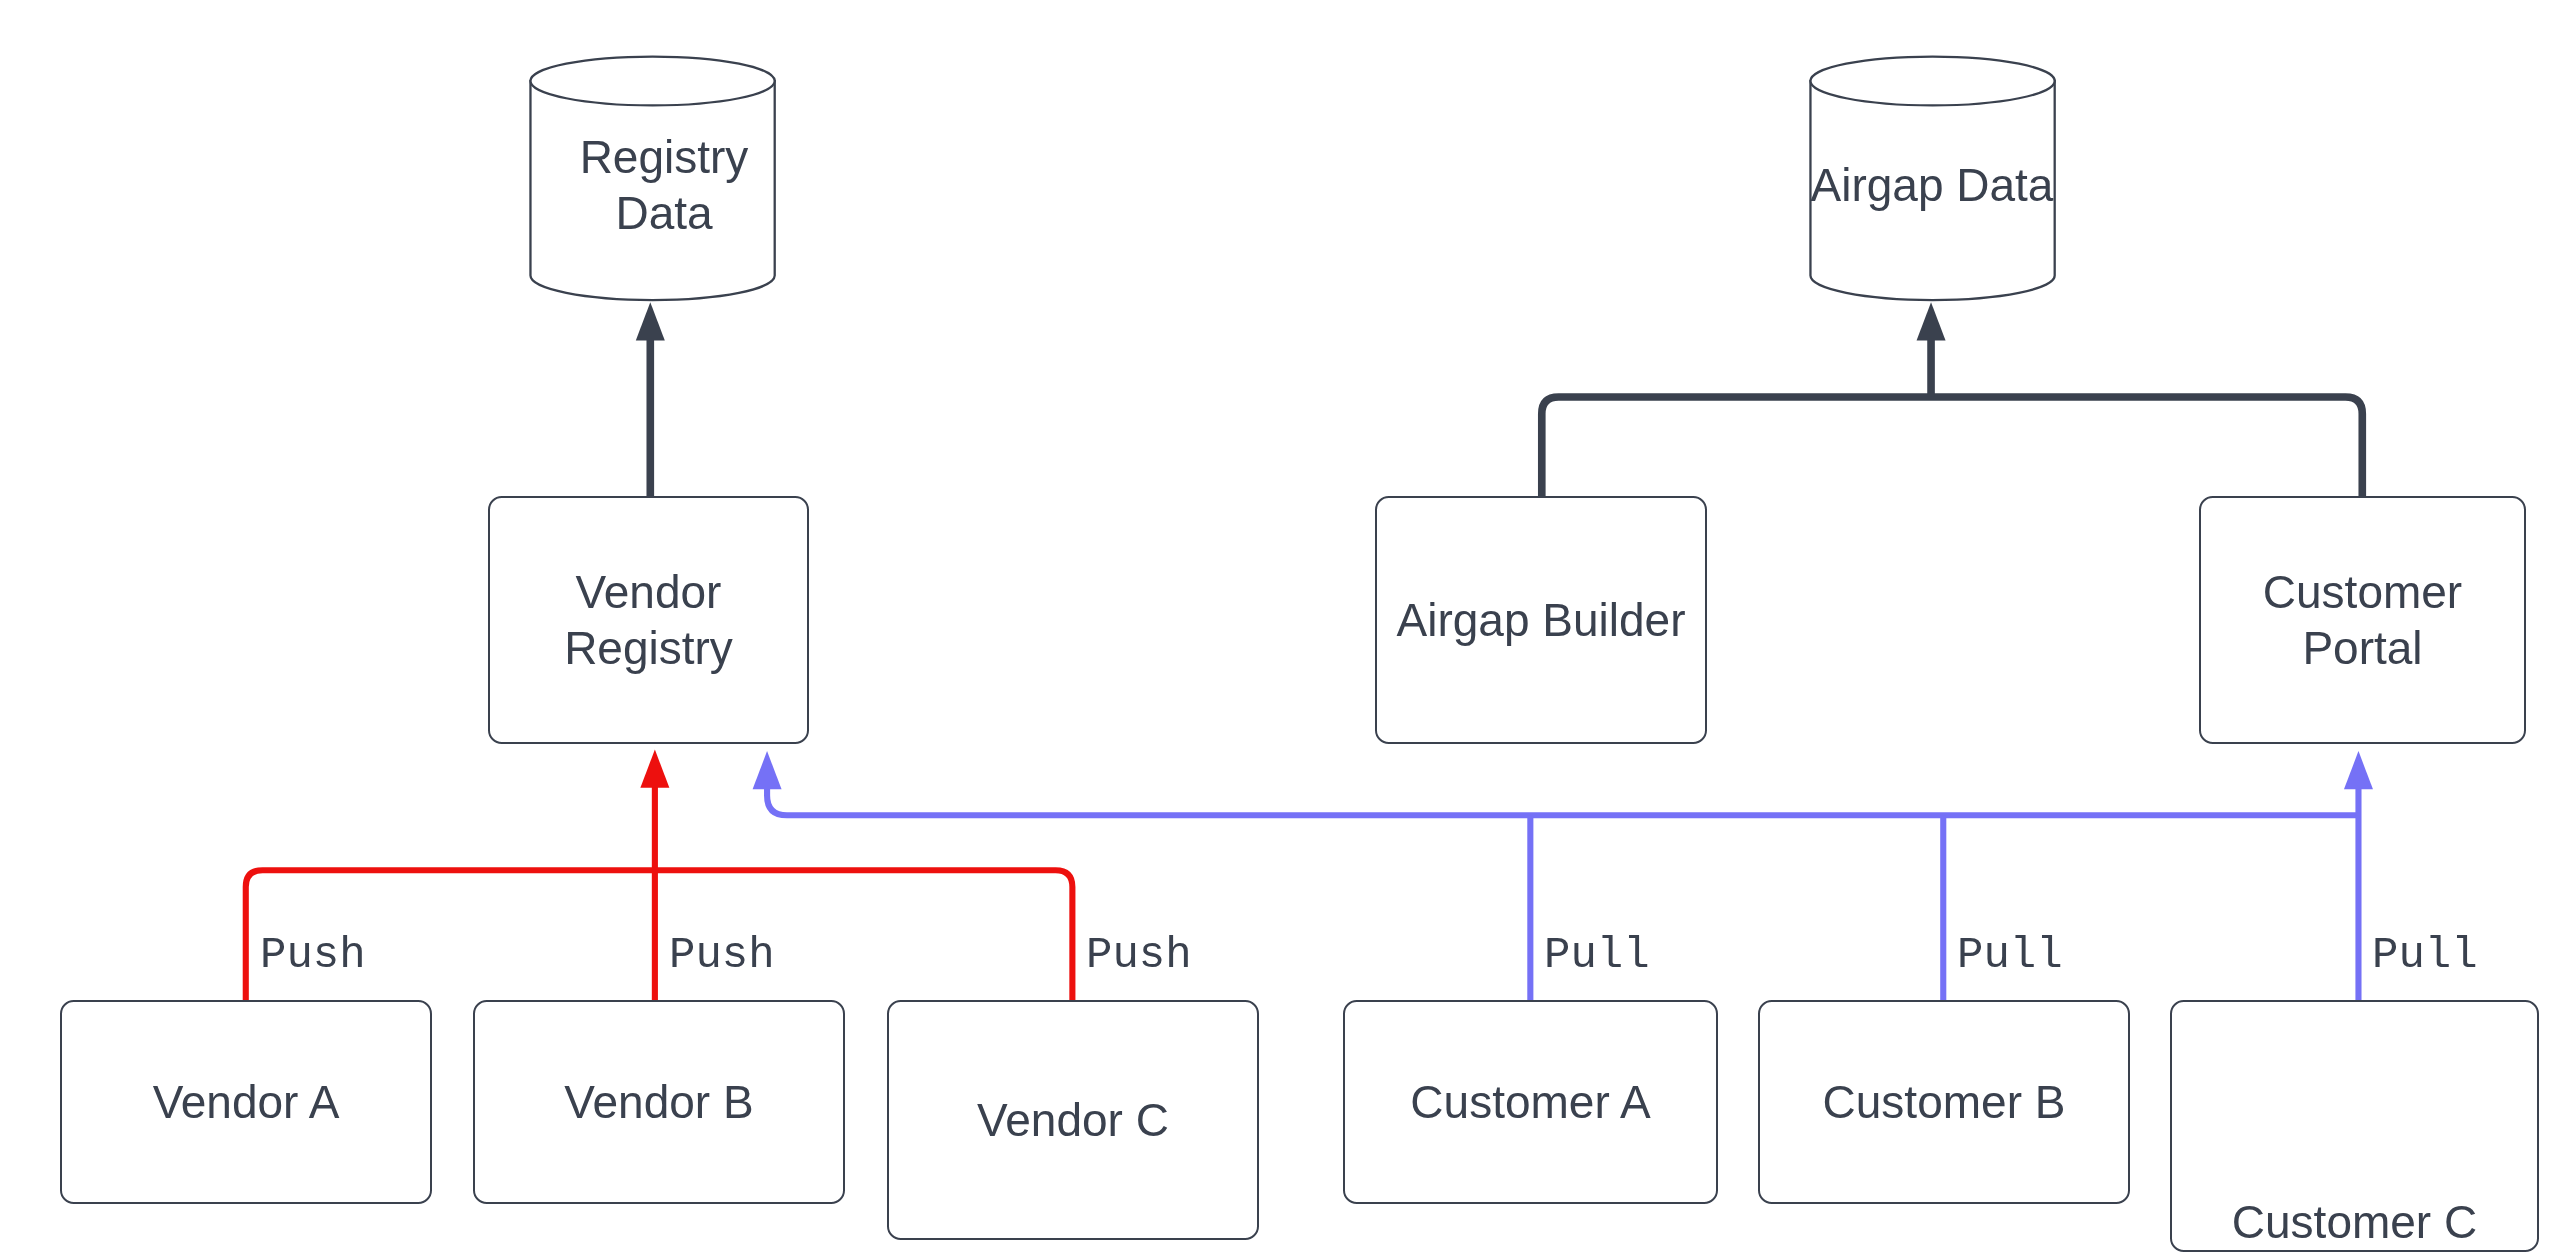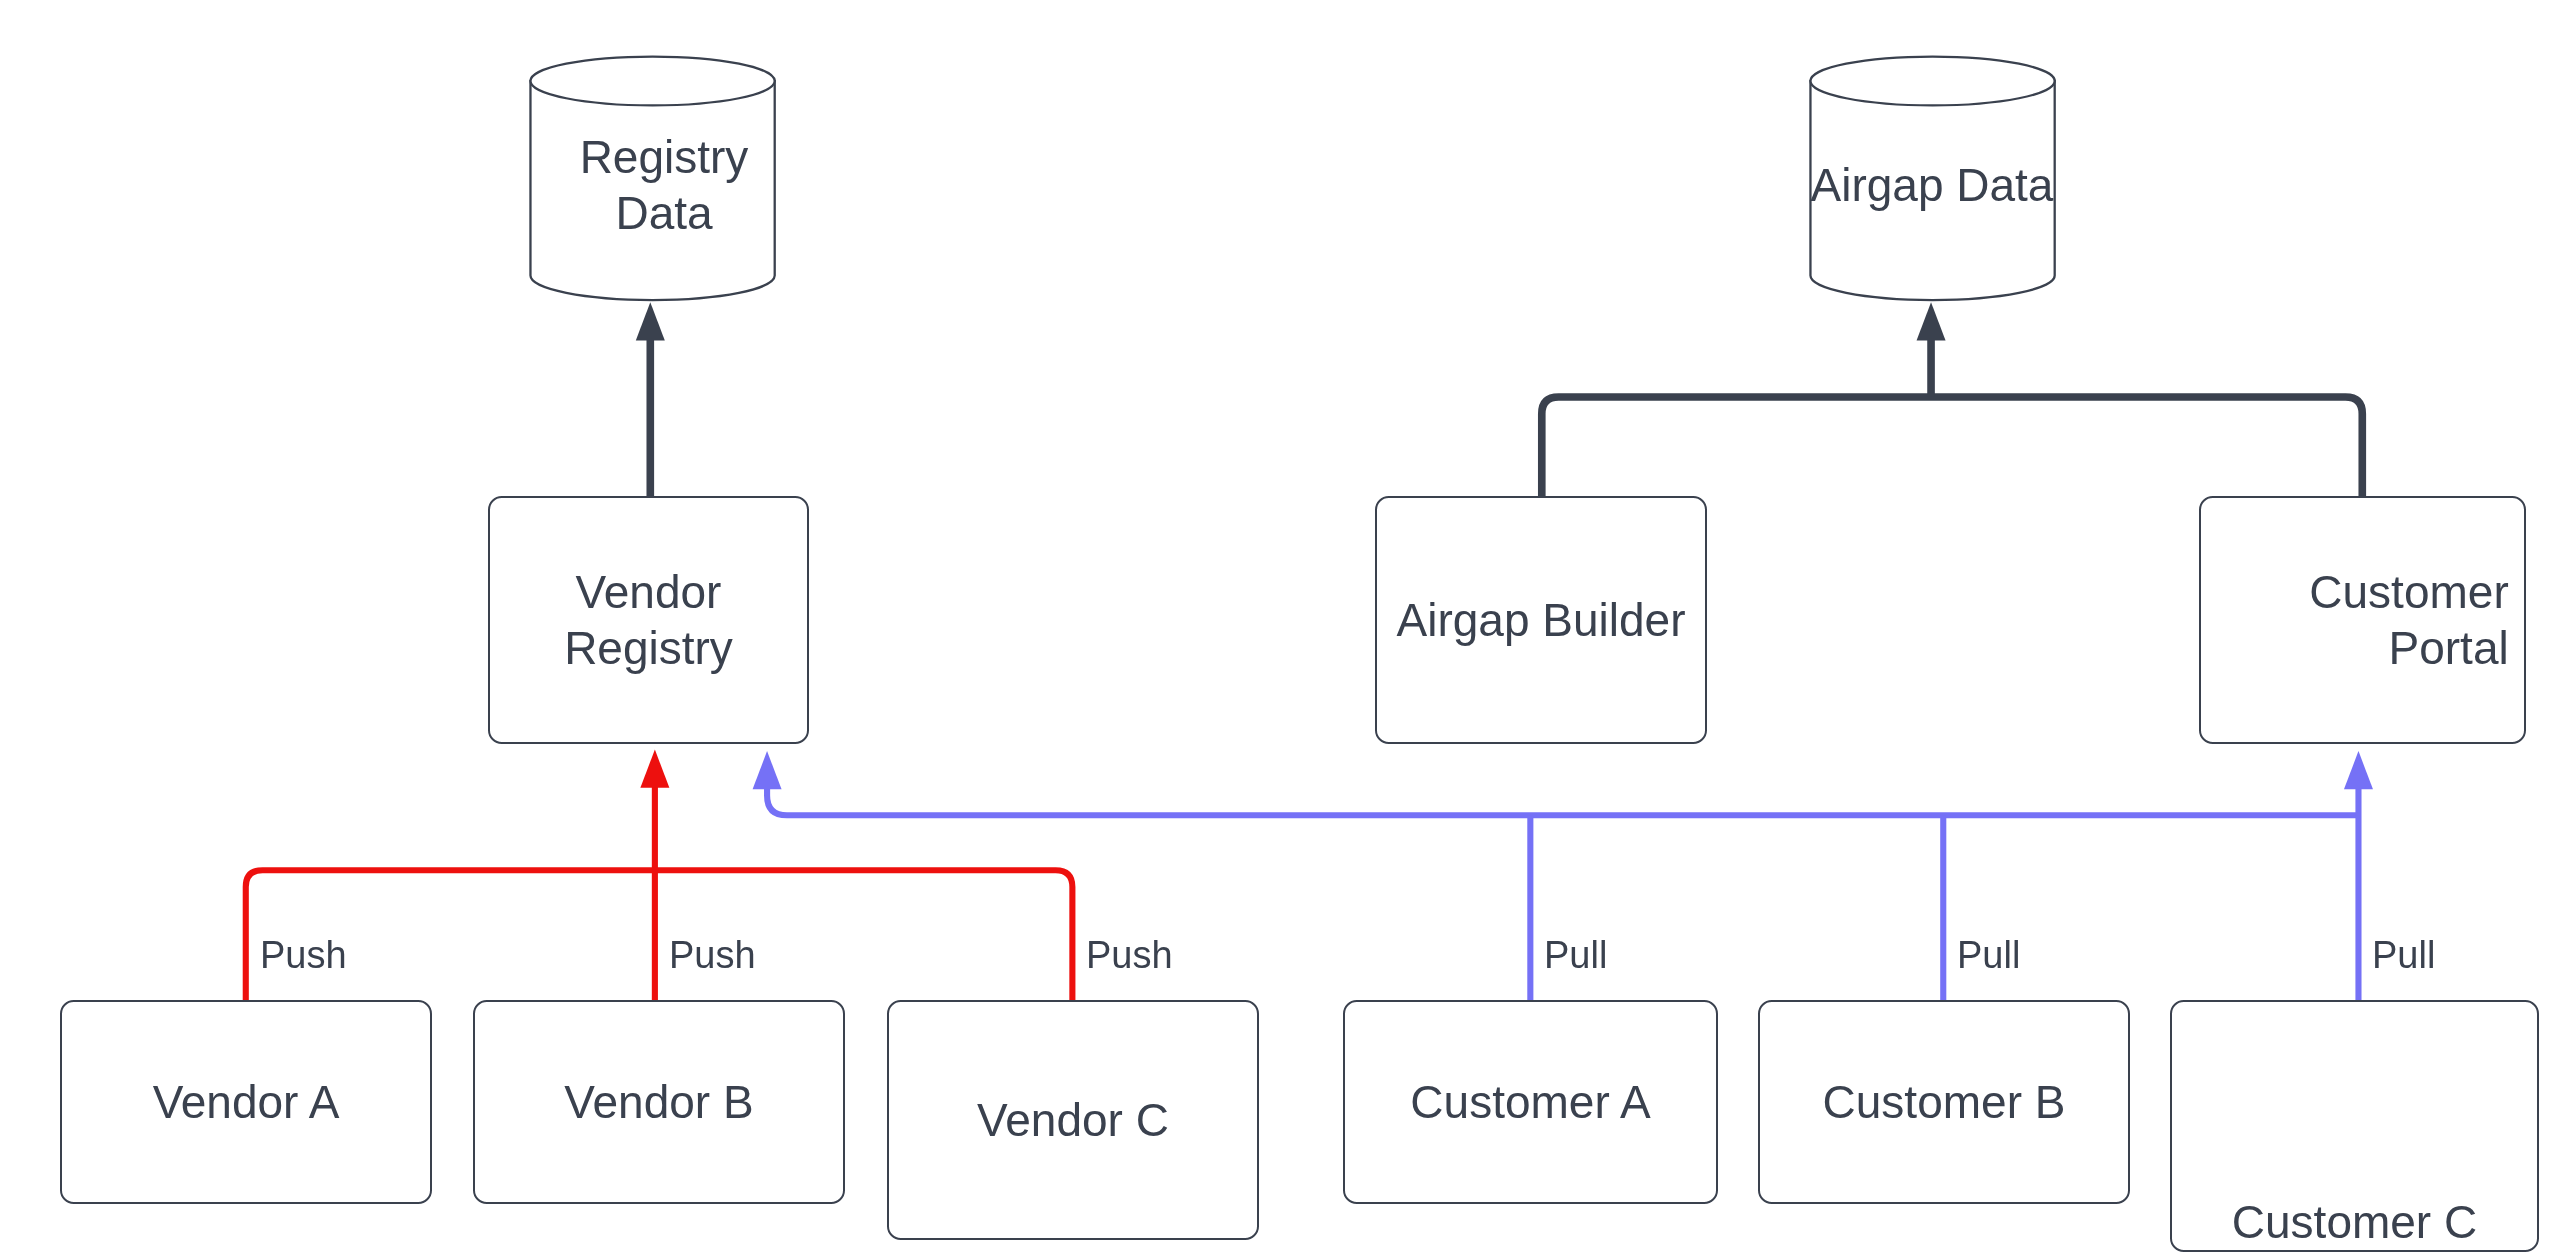--- a/index.html
+++ b/index.html
@@ -47,23 +47,24 @@
     align-items: center;
     justify-content: center;
     text-align: center;
     color: #3a414e;
     font-size: 46px;
     line-height: 56px;
   }
   .edge-label {
     position: absolute;
     color: #3a414e;
-    font-size: 38px;
+    font-size: 44px;
     line-height: 56px;
     white-space: nowrap;
+    font-family: Liberation Mono, monospace;
   }
 </style>
 </head>
 <body>
 
 <div class="canvas">
 
   <svg class="wires" width="2576" height="1258" viewBox="0 0 3375 1648" xmlns="http://www.w3.org/2000/svg">
 
     <g fill="none" stroke="#3a414e" stroke-width="10">
@@ -109,21 +110,21 @@
   <div class="cyl-label" style="left:1810px; top:128px; width:244px; height:113px;">
     <span class="lbl">Airgap Data</span>
   </div>
 
   <div class="node" style="left:488px; top:496px; width:321px; height:248px;">
     <span class="lbl">Vendor Registry</span>
   </div>
   <div class="node" style="left:1375px; top:496px; width:332px; height:248px;">
     <span class="lbl">Airgap Builder</span>
   </div>
-  <div class="node" style="left:2199px; top:496px; width:327px; height:248px;text-align:right;">
+  <div class="node" style="left:2199px; top:496px; width:327px; height:248px;">
     <span class="lbl">Customer Portal</span>
   </div>
 
   <div class="node" style="left:60px; top:1000px; width:372px; height:204px;">
     <span class="lbl">Vendor A</span>
   </div>
   <div class="node" style="left:473px; top:1000px; width:372px; height:204px;">
     <span class="lbl">Vendor B</span>
   </div>
   <div class="node" style="left:887px; top:1000px; width:372px; height:240px;">

